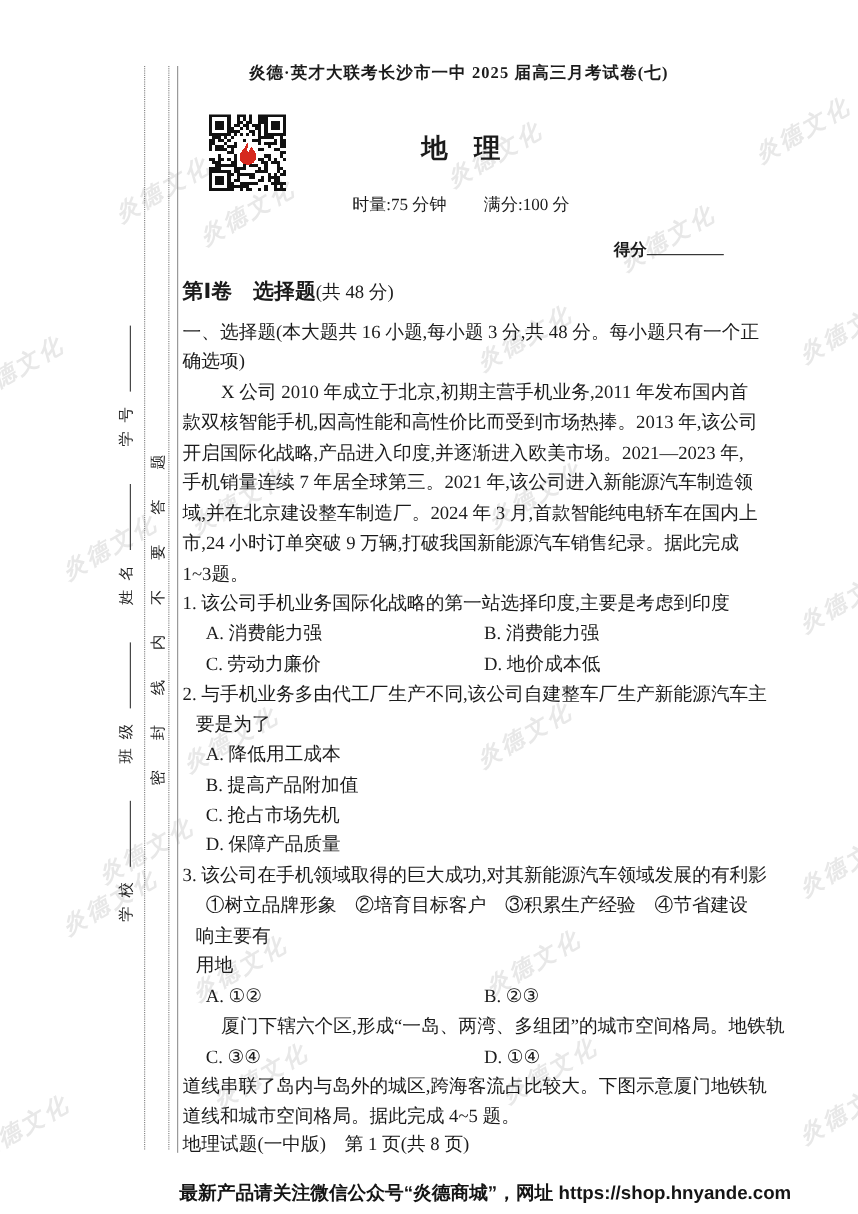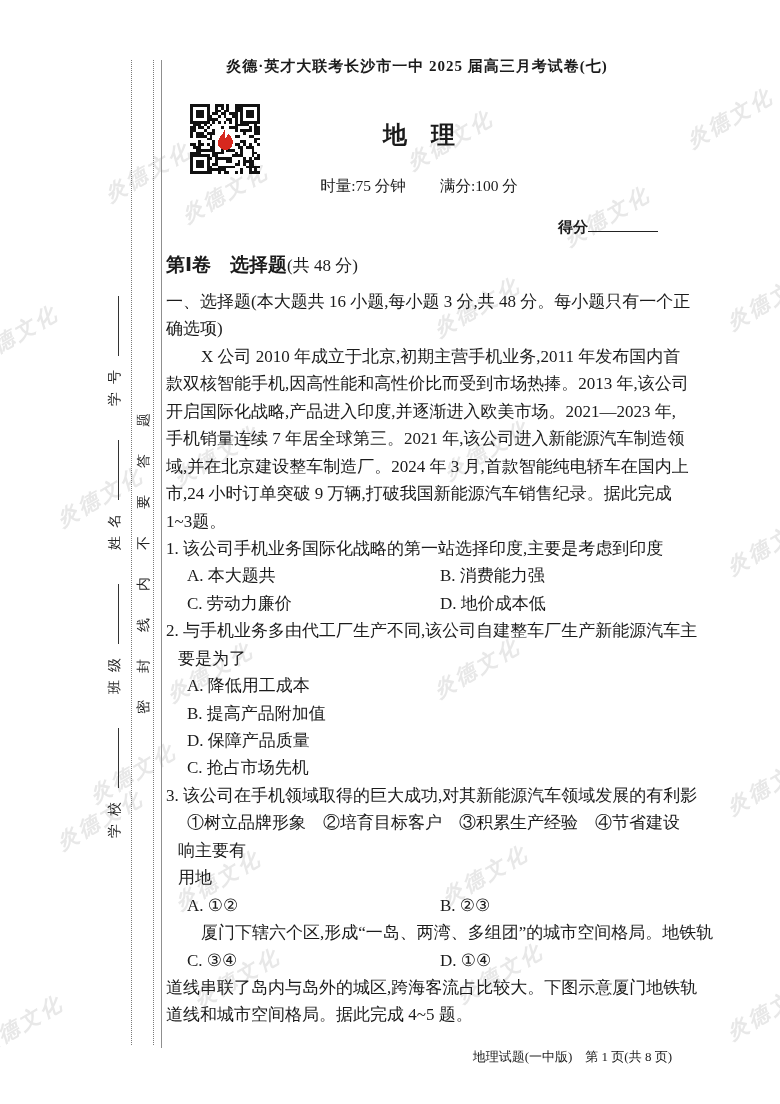--- a/index.html
+++ b/index.html
@@ -43,21 +43,21 @@
   .content{position:absolute;left:166px;top:288px;width:512px;font-size:17px;}
   .line{height:27.45px;line-height:27.45px;white-space:pre;}
   .line .bold-lead{font-weight:normal;font-family:"Liberation Sans","DejaVu Sans",sans-serif;}
   .line.indent{padding-left:35px;}
   .line.cont{padding-left:12px;}
   .line.opt1{padding-left:21px;}
   .line.opts2{padding-left:21px;display:flex;}
   .line.opts2 .a{display:inline-block;width:253px;}
 
   
-  .page-footer{position:absolute;left:166px;top:1028px;width:506px;text-align:right;font-size:13px;margin-top:20px;}
+  .page-footer{position:absolute;left:166px;top:1028px;width:506px;text-align:left;font-size:17px;}
   .promo{position:absolute;left:163px;top:1073px;font-size:17px;font-weight:bold;color:#151515;
       font-family:"Liberation Sans","DejaVu Sans",sans-serif;}
 </style>
 </head>
 <body>
 
 <div class="page">
 
   <div id="watermarks">
       <span class="wm" style="left: 402px; top: 126px;">炎德文化</span>
@@ -420,34 +420,35 @@
       <div class="line mixed"><span class="bold-lead">一、选择题</span><span>(本大题共 16 小题,每小题 3 分,共 48 分。每小题只有一个正</span></div>
       <div class="line plain">确选项)</div>
       <div class="line indent">X 公司 2010 年成立于北京,初期主营手机业务,2011 年发布国内首</div>
       <div class="line plain">款双核智能手机,因高性能和高性价比而受到市场热捧。2013 年,该公司</div>
       <div class="line plain">开启国际化战略,产品进入印度,并逐渐进入欧美市场。2021—2023 年,</div>
       <div class="line plain">手机销量连续 7 年居全球第三。2021 年,该公司进入新能源汽车制造领</div>
       <div class="line plain">域,并在北京建设整车制造厂。2024 年 3 月,首款智能纯电轿车在国内上</div>
       <div class="line plain">市,24 小时订单突破 9 万辆,打破我国新能源汽车销售纪录。据此完成</div>
       <div class="line plain">1~3题。</div>
       <div class="line plain">1. 该公司手机业务国际化战略的第一站选择印度,主要是考虑到印度</div>
-      <div class="line opts2"><span class="a">A. 本大题共</span><span>B. 消费能力强</span></div>
+      <div class="line opts2"><span class="a">A. 消费能力强</span><span>B. 消费能力强</span></div>
       <div class="line opts2"><span class="a">C. 劳动力廉价</span><span>D. 地价成本低</span></div>
       <div class="line plain">2. 与手机业务多由代工厂生产不同,该公司自建整车厂生产新能源汽车主</div>
       <div class="line cont">要是为了</div>
       <div class="line opt1">A. 降低用工成本</div>
       <div class="line opt1">B. 提高产品附加值</div>
+      <div class="line opt1">C. 抢占市场先机</div>
       <div class="line opt1">D. 保障产品质量</div>
-      <div class="line opt1">C. 抢占市场先机</div>
       <div class="line plain">3. 该公司在手机领域取得的巨大成功,对其新能源汽车领域发展的有利影</div>
       <div class="line opt1">①树立品牌形象　②培育目标客户　③积累生产经验　④节省建设</div>
       <div class="line cont">响主要有</div>
       <div class="line cont">用地</div>
       <div class="line opts2"><span class="a">A. ①②</span><span>B. ②③</span></div>
       <div class="line indent">厦门下辖六个区,形成“一岛、两湾、多组团”的城市空间格局。地铁轨</div>
       <div class="line opts2"><span class="a">C. ③④</span><span>D. ①④</span></div>
       <div class="line plain">道线串联了岛内与岛外的城区,跨海客流占比较大。下图示意厦门地铁轨</div>
       <div class="line plain">道线和城市空间格局。据此完成 4~5 题。</div>
     </div>
 
   <div class="page-footer">地理试题(一中版)　第 1 页(共 8 页)</div>
+  <div class="promo">最新产品请关注微信公众号“炎德商城”，网址 https://shop.hnyande.com</div>
 
 </div>
 
 </body></html>

